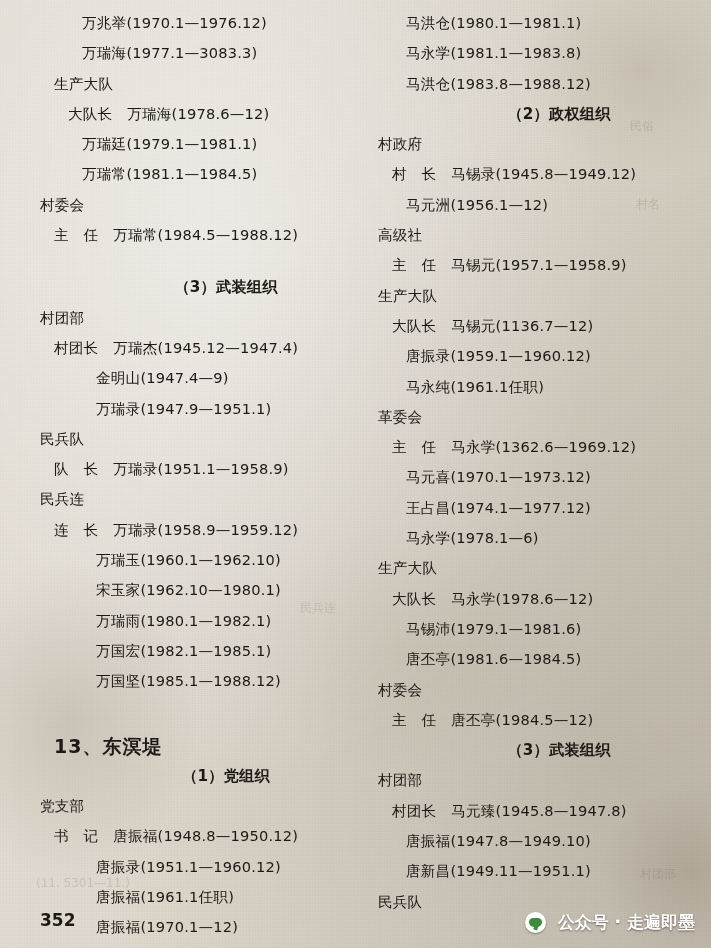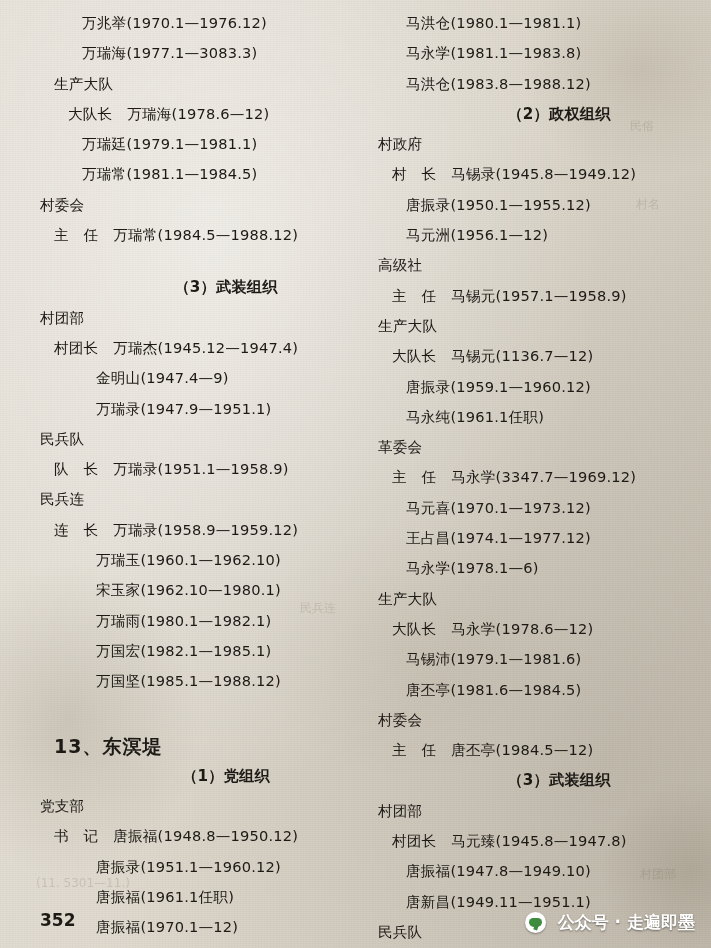--- a/index.html
+++ b/index.html
@@ -188,30 +188,29 @@
       <div class="ln sp-4">唐振福(1970.1—12)</div>
       <div class="ln sp-4">马元喜(1971.1—1973.12)</div>
     </div>
   <div class="col col-right" id="col-right">
       <div class="ln sp-2">马洪仓(1980.1—1981.1)</div>
       <div class="ln sp-2">马永学(1981.1—1983.8)</div>
       <div class="ln sp-2">马洪仓(1983.8—1988.12)</div>
       <div class="ln sec sp-3">（2）政权组织</div>
       <div class="ln bold">村政府</div>
       <div class="ln bold sp-1">村　长　马锡录(1945.8—1949.12)</div>
-      <div class="ln sp-2">唐振录(1950.1—1955.12)</div>
       <div class="ln sp-2">马元洲(1956.1—12)</div>
       <div class="ln bold">高级社</div>
       <div class="ln bold sp-1">主　任　马锡元(1957.1—1958.9)</div>
       <div class="ln bold">生产大队</div>
       <div class="ln bold sp-1">大队长　马锡元(1136.7—12)</div>
       <div class="ln sp-2">唐振录(1959.1—1960.12)</div>
       <div class="ln sp-2">马永纯(1961.1任职)</div>
       <div class="ln bold">革委会</div>
-      <div class="ln bold sp-1">主　任　马永学(3347.7—1969.12)</div>
+      <div class="ln bold sp-1">主　任　马永学(1362.6—1969.12)</div>
       <div class="ln sp-2">马元喜(1970.1—1973.12)</div>
       <div class="ln sp-2">王占昌(1974.1—1977.12)</div>
       <div class="ln sp-2">马永学(1978.1—6)</div>
       <div class="ln bold">生产大队</div>
       <div class="ln bold sp-1">大队长　马永学(1978.6—12)</div>
       <div class="ln sp-2">马锡沛(1979.1—1981.6)</div>
       <div class="ln sp-2">唐丕亭(1981.6—1984.5)</div>
       <div class="ln bold">村委会</div>
       <div class="ln bold sp-1">主　任　唐丕亭(1984.5—12)</div>
       <div class="ln sec sp-3">（3）武装组织</div>

